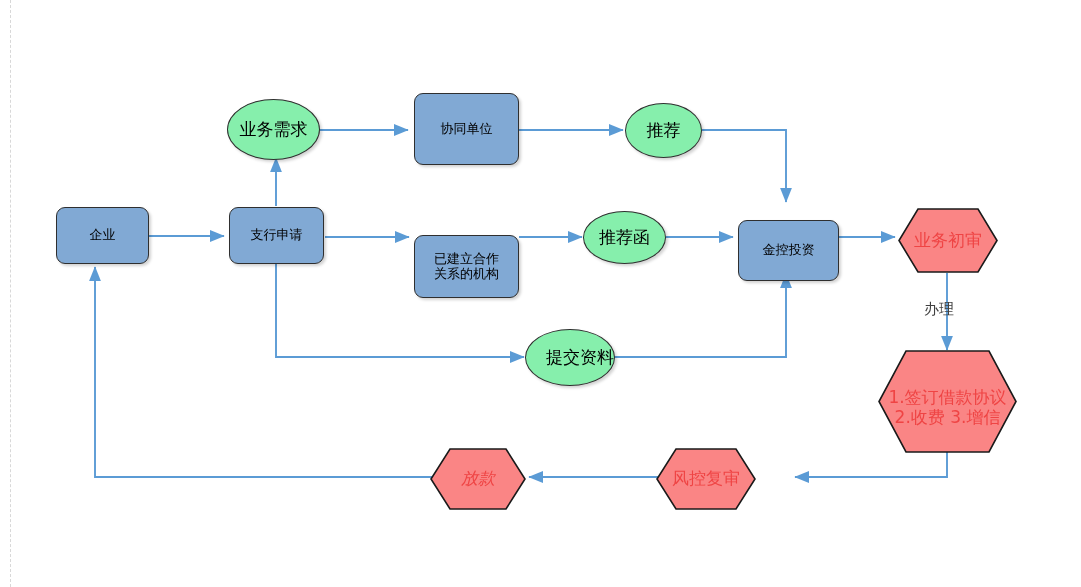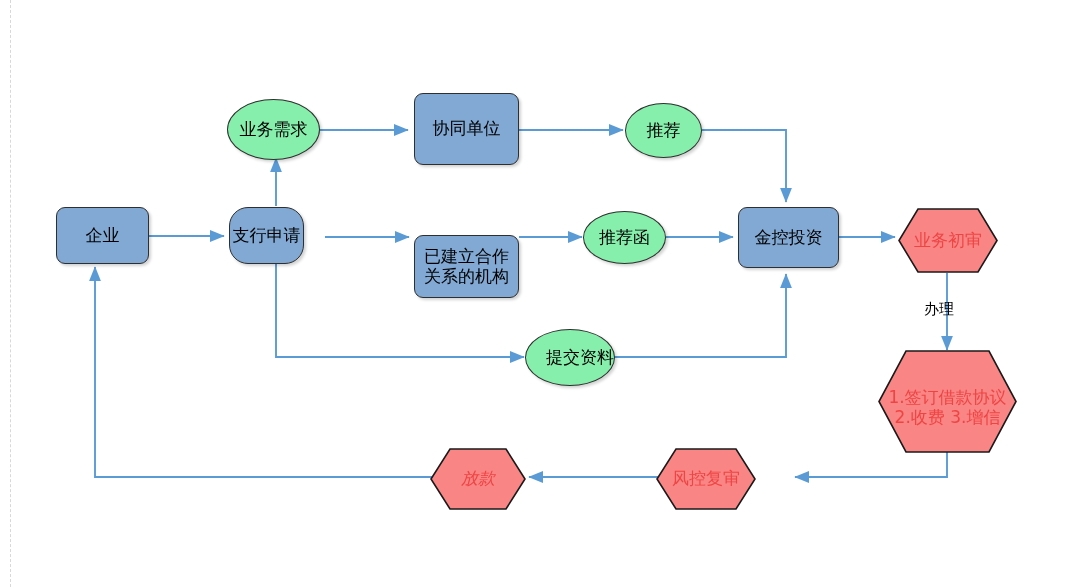--- a/index.html
+++ b/index.html
@@ -2,29 +2,29 @@
 <html><head>
 <meta charset="utf-8">
 <style>
   html,body{margin:0;padding:0;background:#ffffff;}
   body{width:1081px;height:587px;position:relative;overflow:hidden;
        font-family:"DejaVu Sans","Liberation Sans",sans-serif;}
   #canvas{position:absolute;left:0;top:0;width:1081px;height:587px;}
   .node{position:absolute;display:flex;align-items:center;justify-content:center;
         text-align:center;color:#000;line-height:1.12;box-sizing:border-box;}
   .rect{background:#81a9d4;border:1.4px solid #2f2f2f;border-radius:9px;
-        box-shadow:2px 2px 3px rgba(0,0,0,0.18);font-size:17px;}
+        box-shadow:2px 2px 3px rgba(0,0,0,0.18);font-size:13px;}
   .ellipse{background:#86efac;border:1.4px solid #2f2f2f;border-radius:50%;
            box-shadow:2px 2px 3px rgba(0,0,0,0.18);font-size:17px;}
   .hexwrap{position:absolute;}
   .hexwrap svg{position:absolute;left:0;top:0;overflow:visible;}
   .hexlabel{position:absolute;left:0;top:0;width:100%;height:100%;
             display:flex;align-items:center;justify-content:center;text-align:center;
             font-size:17px;color:#ef4444;line-height:1.15;pointer-events:none;}
-  .edgelabel{position:absolute;font-size:15px;color:#000000;white-space:nowrap;}
+  .edgelabel{position:absolute;font-size:15px;color:#404040;white-space:nowrap;}
   .margin-guide{position:absolute;left:10px;top:0;width:0;height:587px;
                 border-left:1px dashed #d8d8d8;}
   .two-line{white-space:pre-line;}
 </style>
 </head>
 <body>
 
 <div class="margin-guide"></div>
 
 <svg id="canvas" viewBox="0 0 1081 587" xmlns="http://www.w3.org/2000/svg">
@@ -64,21 +64,21 @@
     <path d="M687,477 L529,477"></path>
 
     <path d="M432,477 L95,477 L95,267"></path>
   </g>
 </svg>
 
 <div class="node rect" style="left:56px;top:207px;width:93px;height:57px;">
   <span>企业</span>
 </div>
 
-<div class="node rect" style="left:229px;top:207px;width:75px;height:57px;border-radius:19px;">
+<div class="node rect" style="left:229px;top:207px;width:95px;height:57px;">
   <span>支行申请</span>
 </div>
 
 <div class="node ellipse" style="left:227px;top:99px;width:93px;height:61px;">
   <span>业务需求</span>
 </div>
 
 <div class="node rect" style="left:414px;top:93px;width:105px;height:72px;">
   <span>协同单位</span>
 </div>
@@ -89,21 +89,21 @@
 
 <div class="node rect two-line" style="left:414px;top:206px;width:105px;height:63px;margin-top:29px;">
   <span class="two-line">已建立合作
 关系的机构</span>
 </div>
 
 <div class="node ellipse" style="left:583px;top:211px;width:83px;height:53px;">
   <span>推荐函</span>
 </div>
 
-<div class="node rect" style="left:738px;top:207px;width:101px;height:61px;">
+<div class="node rect" style="left:738px;top:220px;width:101px;height:61px;">
   <span>金控投资</span>
 </div>
 
 <div class="node ellipse" style="left:525px;top:329px;width:90px;height:57px;justify-content:flex-end;">
   <span>提交资料</span>
 </div>
 
 <div class="hexwrap" style="left:898px;top:208px;width:100px;height:65px;">
   <svg width="100" height="65" viewBox="0 0 100 65" xmlns="http://www.w3.org/2000/svg">
     <polygon points="20,1 80,1 99,32.5 80,64 20,64 1,32.5" fill="#fa8585" stroke="#1a1a1a" stroke-width="1.6"></polygon>

